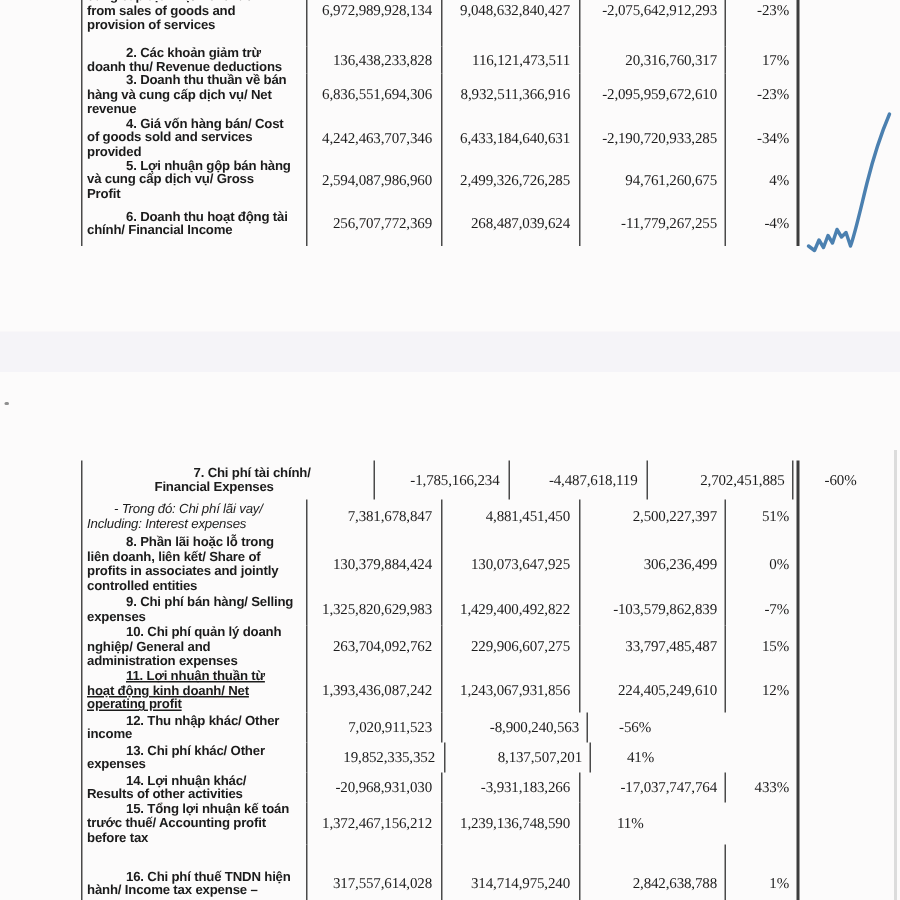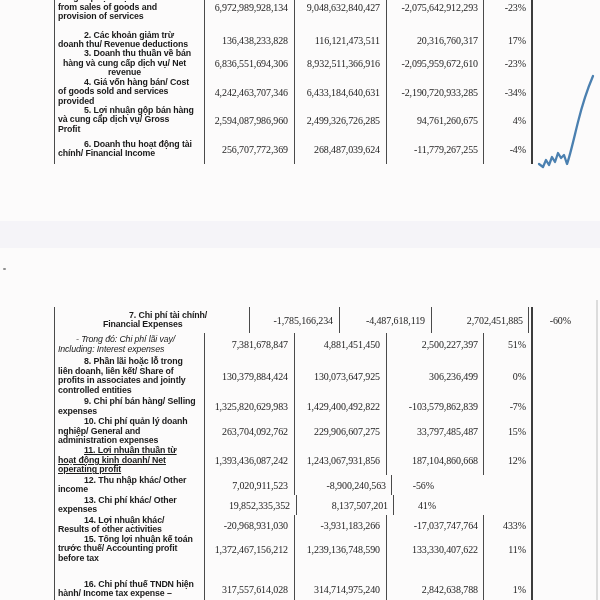--- a/index.html
+++ b/index.html
@@ -65,21 +65,21 @@
   </div>
       <div class="row" style="height: 18px;">
     <div class="cell lbl" style="text-indent: 26px;">2. Các khoản giảm trừ
 doanh thu/ Revenue deductions</div>
     <div class="cell num c1">136,438,233,828</div>
     <div class="cell num c2">116,121,473,511</div>
     <div class="cell num c3">20,316,760,317</div>
     <div class="cell num pct">17%</div>
   </div>
       <div class="row" style="height: 29px;">
-    <div class="cell lbl" style="text-indent: 26px; text-align: center;">3. Doanh thu thuần về bán
+    <div class="cell lbl" style="text-indent: 26px;">3. Doanh thu thuần về bán
 hàng và cung cấp dịch vụ/ Net
 revenue</div>
     <div class="cell num c1">6,836,551,694,306</div>
     <div class="cell num c2">8,932,511,366,916</div>
     <div class="cell num c3">-2,095,959,672,610</div>
     <div class="cell num pct">-23%</div>
   </div>
       <div class="row" style="height: 28px;">
     <div class="cell lbl" style="text-indent: 26px;">4. Giá vốn hàng bán/ Cost
 of goods sold and services
@@ -151,21 +151,21 @@
     <div class="cell num c2">229,906,607,275</div>
     <div class="cell num c3">33,797,485,487</div>
     <div class="cell num pct">15%</div>
   </div>
       <div class="row" style="height: 29px;">
     <div class="cell lbl" style="text-indent: 26px; text-decoration: underline;">11. Lợi nhuận thuần từ
 hoạt động kinh doanh/ Net
 operating profit</div>
     <div class="cell num c1">1,393,436,087,242</div>
     <div class="cell num c2">1,243,067,931,856</div>
-    <div class="cell num c3">187,104,860,668</div>
+    <div class="cell num c3">224,405,249,610</div>
     <div class="cell num pct">12%</div>
   </div>
       <div class="row" style="height: 20px;">
     <div class="cell lbl" style="text-indent: 26px;">12. Thu nhập khác/ Other
 income</div>
     <div class="cell num c1">7,020,911,523</div>
     <div class="cell num c3">-8,900,240,563</div>
     <div class="cell num pct">-56%</div>
   </div>
       <div class="row" style="height: 20px;">
@@ -182,21 +182,20 @@
     <div class="cell num c2">-3,931,183,266</div>
     <div class="cell num c3">-17,037,747,764</div>
     <div class="cell num pct">433%</div>
   </div>
       <div class="row" style="height: 28px;">
     <div class="cell lbl" style="text-indent: 26px;">15. Tổng lợi nhuận kế toán
 trước thuế/ Accounting profit
 before tax</div>
     <div class="cell num c1">1,372,467,156,212</div>
     <div class="cell num c2">1,239,136,748,590</div>
-    <div class="cell num c3">133,330,407,622</div>
     <div class="cell num pct">11%</div>
   </div>
       <div class="row" style="height: 52px;">
     <div class="cell lbl" style="text-indent: 26px;">16. Chi phí thuế TNDN hiện
 hành/ Income tax expense –</div>
     <div class="cell num c1">317,557,614,028</div>
     <div class="cell num c2">314,714,975,240</div>
     <div class="cell num c3">2,842,638,788</div>
     <div class="cell num pct">1%</div>
   </div>

